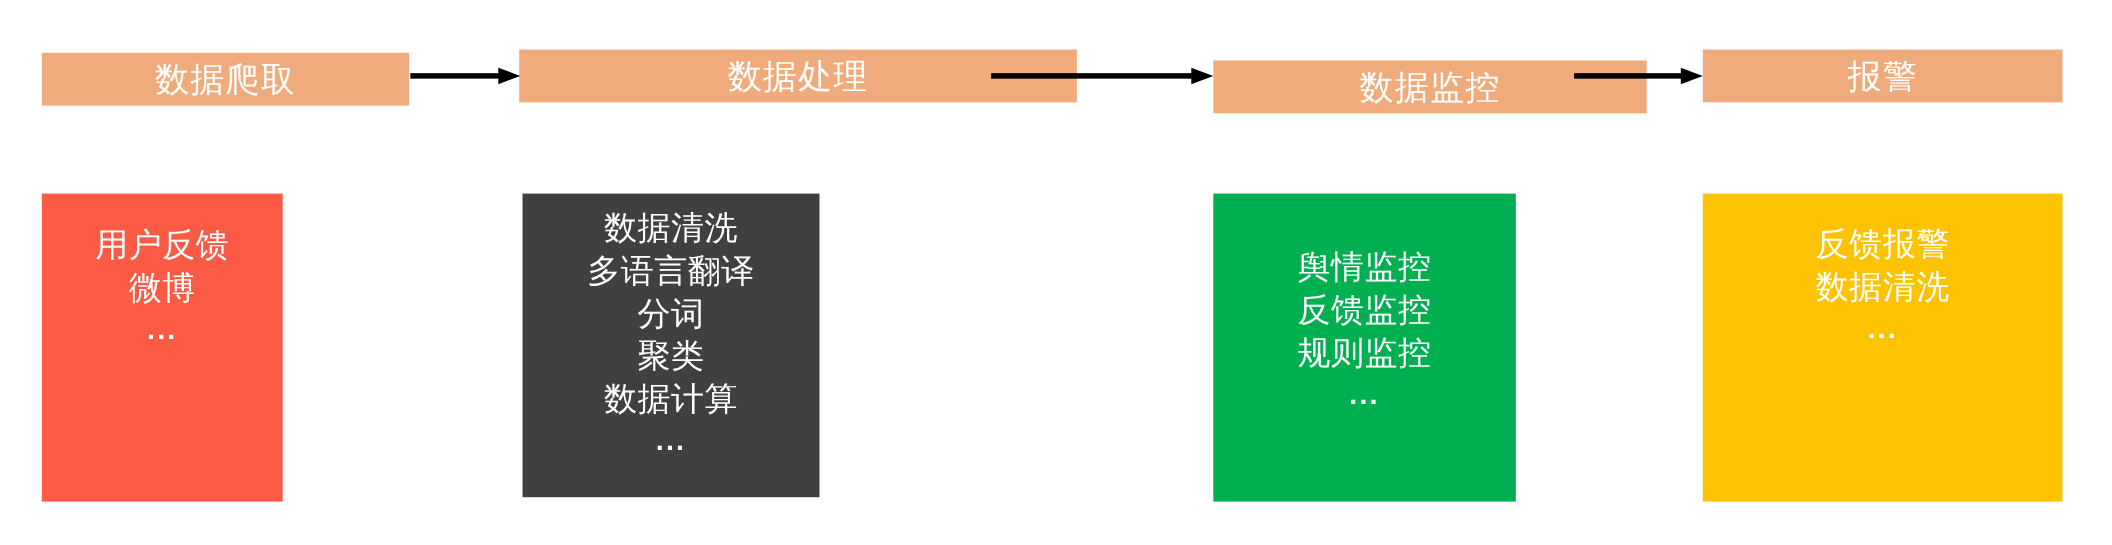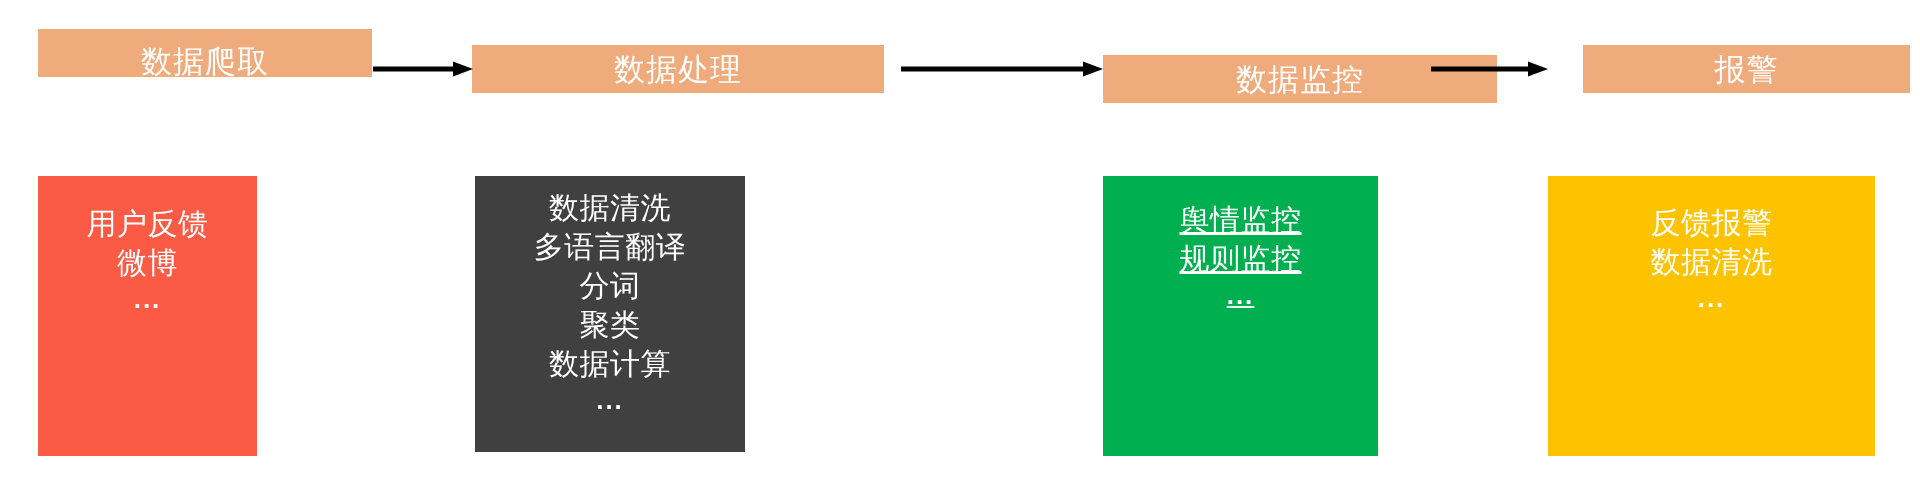--- a/index.html
+++ b/index.html
@@ -72,33 +72,33 @@
     font-family: "Liberation Sans", sans-serif;
     font-weight: bold;
     letter-spacing: 2px;
   }
 </style>
 </head>
 <body>
 
 <div id="canvas">
 
-  <div class="stage-header" style="left:38px; top:29px; width:334px; height:48px; background:#f0ab7d;align-items:flex-end;">
+  <div class="stage-header" style="left:38px; top:48px; width:334px; height:48px; background:#f0ab7d;">
     <span>数据爬取</span>
   </div>
 
-  <div class="stage-header" style="left:472px; top:45px; width:412px; height:48px; background:#f0ab7d;">
+  <div class="stage-header" style="left:472px; top:45px; width:507px; height:48px; background:#f0ab7d;">
     <span>数据处理</span>
   </div>
 
   <div class="stage-header" style="left:1103px; top:55px; width:394px; height:48px; background:#f0ab7d;">
     <span>数据监控</span>
   </div>
 
-  <div class="stage-header" style="left:1548px; top:45px; width:327px; height:48px; background:#f0ab7d;margin-left:35px;">
+  <div class="stage-header" style="left:1548px; top:45px; width:327px; height:48px; background:#f0ab7d;">
     <span>报警</span>
   </div>
 
   <div class="arrow" style="left:373px; top:58px; width:100px;">
     <svg width="100" height="22" viewBox="0 0 100 22" xmlns="http://www.w3.org/2000/svg">
       <g>
         <rect x="0" y="8.5" width="85" height="5" fill="#000000"></rect>
         <polygon points="80,3.5 100,11 80,18.5" fill="#000000"></polygon>
       </g>
     </svg>
@@ -134,23 +134,24 @@
     <ul class="detail-list">
       <li>数据清洗</li>
       <li>多语言翻译</li>
       <li>分词</li>
       <li>聚类</li>
       <li>数据计算</li>
       <li class="ellipsis">...</li>
     </ul>
   </div>
 
-  <div class="detail-panel" style="left:1103px; top:176px; width:275px; height:280px; background:#00b050; padding-top:24px;text-decoration:underline;">
+  <div class="detail-panel" style="left:1103px; top:176px; width:275px; height:280px; background:#00b050; padding-top:48px;">
     <ul class="detail-list">
       <li>舆情监控</li>
+      <li>反馈监控</li>
       <li>规则监控</li>
       <li class="ellipsis">...</li>
     </ul>
   </div>
 
   <div class="detail-panel" style="left:1548px; top:176px; width:327px; height:280px; background:#fdc300; padding-top:27px;">
     <ul class="detail-list">
       <li>反馈报警</li>
       <li>数据清洗</li>
       <li class="ellipsis">...</li>

